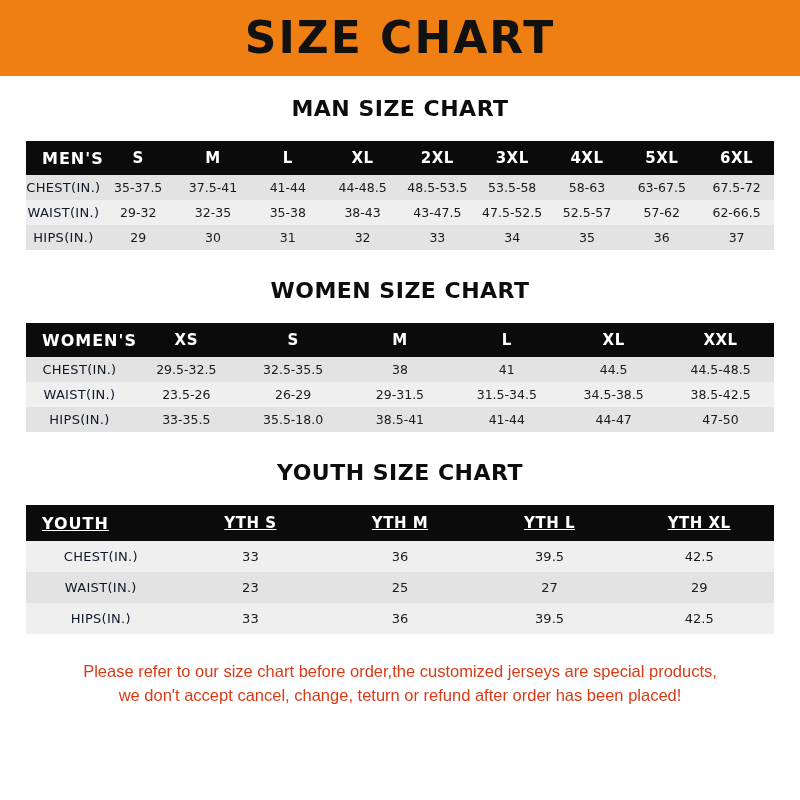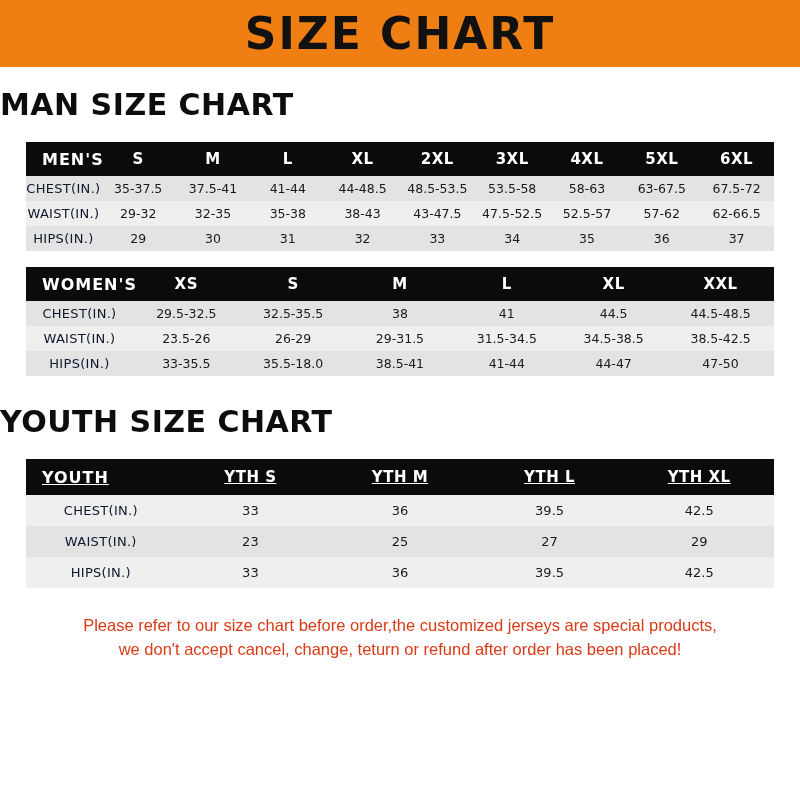--- a/index.html
+++ b/index.html
@@ -15,39 +15,40 @@
   }
   .page {
     position: relative;
     width: 800px;
     height: 800px;
     box-sizing: border-box;
     background: #ffffff;
   }
   
   .banner {
-    height: 67px;
+    height: 76px;
     background: #f07f13;
     display: flex;
     align-items: center;
     justify-content: center;
   }
   .banner-title {
     font-family: "DejaVu Sans", sans-serif;
     font-weight: bold;
     font-size: 44px;
     letter-spacing: 2px;
     color: #111111;
     line-height: 1;
   }
   
   .section-title {
+    text-align: center;
     font-family: "DejaVu Sans", sans-serif;
     font-weight: bold;
-    font-size: 30px;
+    font-size: 22px;
     color: #0d0d0d;
     letter-spacing: 0.5px;
     margin: 20px 0 12px 0;
   }
   .chart-wrap {
     padding: 8px 26px;
   }
   table.size-table {
     width: 100%;
     border-collapse: collapse;
@@ -166,20 +167,21 @@
           <td>33</td>
           <td>34</td>
           <td>35</td>
           <td>36</td>
           <td>37</td>
         </tr>
       </tbody>
     </table>
   </div>
 
+  <div class="section-title">WOMEN SIZE CHART</div>
   <div class="chart-wrap women">
     <table class="size-table">
       <thead>
         <tr>
           <th class="first-col">WOMEN'S</th>
           <th>XS</th>
           <th>S</th>
           <th>M</th>
           <th>L</th>
           <th>XL</th>

